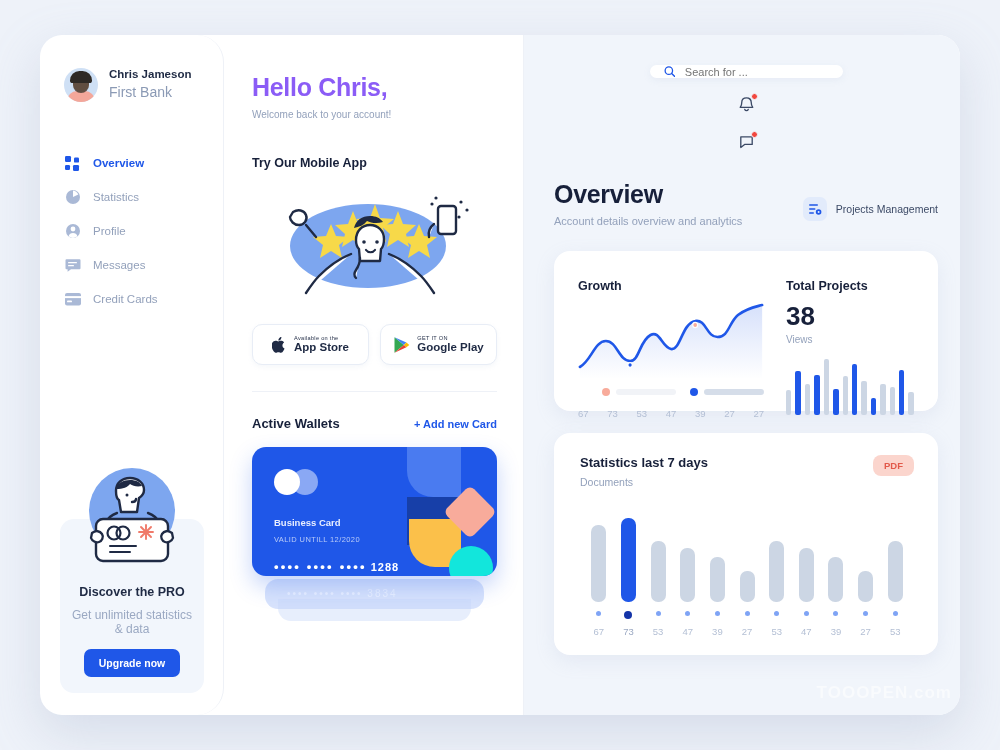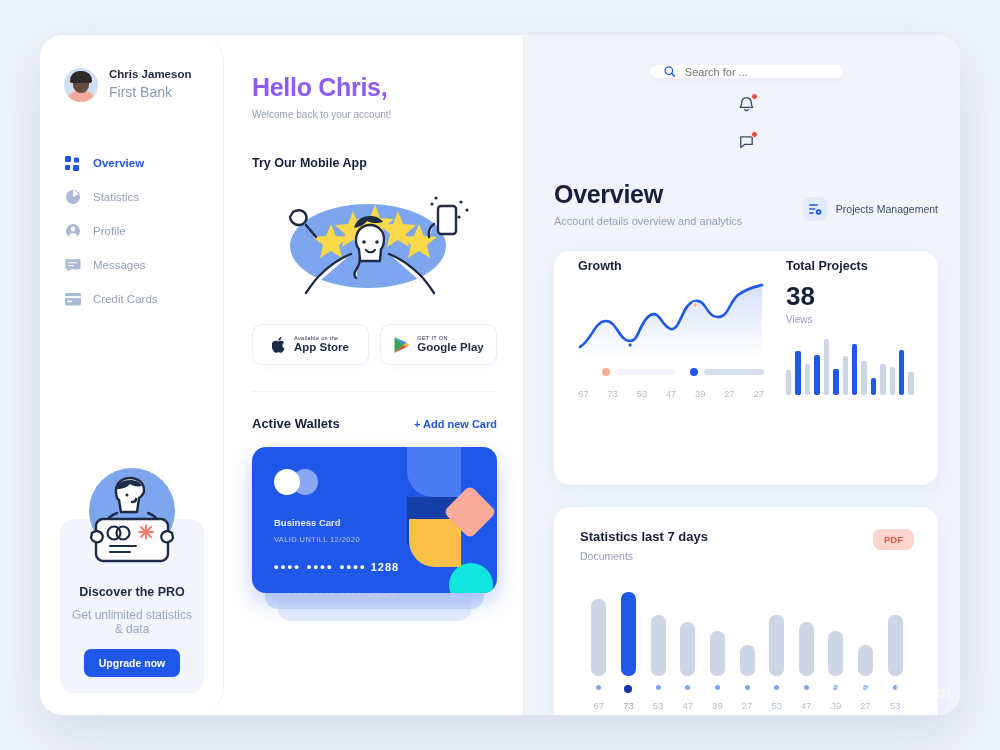--- a/index.html
+++ b/index.html
@@ -101,21 +101,21 @@
 
   .card-stack { position:relative; margin-top:16px; height:175px; }
   .ghost2 { position:absolute; left:26px; right:26px; top:152px; height:22px; border-radius:0 0 13px 13px; background:#dfe8fb; opacity:.75; }
   .ghost1 {
     position:absolute; left:13px; right:13px; top:132px; height:30px;
     border-radius:13px; background:#c8d8fb; opacity:.7;
     font-size:10px; color:#e3ecff; letter-spacing:2px;
     padding:9px 0 0 22px;
   }
   .cc {
-    position:absolute; left:0; right:0; top:0; height:146px;
+    position:absolute; left:0; right:0; top:0; height:129px;
     border-radius:14px; background:#1f57e8; overflow:hidden;
     box-shadow:0 10px 22px rgba(31,87,232,.26);
   }
   .cc .sh-tl { position:absolute; right:36px; top:0; width:54px; height:50px; background:#4a7bf0; border-radius:0 0 0 26px; }
   .cc .sh-nav{ position:absolute; right:36px; top:50px; width:54px; height:48px; background:#173fa8; border-radius:0 0 26px 0; }
   .cc .sh-yl { position:absolute; right:36px; top:72px; width:52px; height:48px; background:#fbc04a; border-radius:0 0 0 26px; }
   .cc .sh-di { position:absolute; right:8px; top:46px; width:38px; height:38px; background:#f8ab9b; transform:rotate(45deg); border-radius:6px; }
   .cc .sh-cy { position:absolute; right:4px; bottom:-14px; width:44px; height:44px; border-radius:50%; background:#12e6dc; }
   .cc .c1 { position:absolute; left:22px; top:22px; width:26px;height:26px;border-radius:50%;background:#ffffff; }
   .cc .c2 { position:absolute; left:40px; top:22px; width:26px;height:26px;border-radius:50%;background:#8aa8f4; }
@@ -143,21 +143,21 @@
   .ovr-title { font-size:25px; font-weight:bold; color:#17203a; letter-spacing:-.3px; }
   .ovr-sub { font-size:11px; color:#93a1bb; margin-top:6px; }
   .pm { display:flex; align-items:center; gap:9px; margin-bottom:6px; cursor:pointer; }
   .pm-ico { width:24px;height:24px;border-radius:7px;background:#e2ebfb;display:flex;align-items:center;justify-content:center; }
   .pm-txt { font-size:10.5px; color:#3c4a66; }
 
   .card {
     background:#fff; border-radius:16px;
     box-shadow:0 6px 20px rgba(150,165,195,.14);
   }
-  .card-growth { margin-top:24px; height:234px; display:flex; padding:8px 24px 0 24px; }
+  .card-growth { margin-top:24px; height:160px; display:flex; padding:28px 24px 0 24px; }
   .g-left { flex:1; min-width:0; position:relative; }
   .g-title { font-size:12.5px; font-weight:bold; color:#17203a; }
   .g-svg { width:100%; height:78px; margin-top:8px; display:block; }
   .g-legend { display:flex; align-items:center; gap:14px; margin-top:9px; padding-left:24px; }
   .lg { display:flex; align-items:center; gap:6px; }
   .lg-dot { width:8px;height:8px;border-radius:50%; }
   .lg-bar { width:60px;height:6px;border-radius:3px; }
   .g-ticks { display:flex; justify-content:space-between; margin-top:12px; }
   .g-ticks span { font-size:9.5px; color:#b3bfd4; }
 

